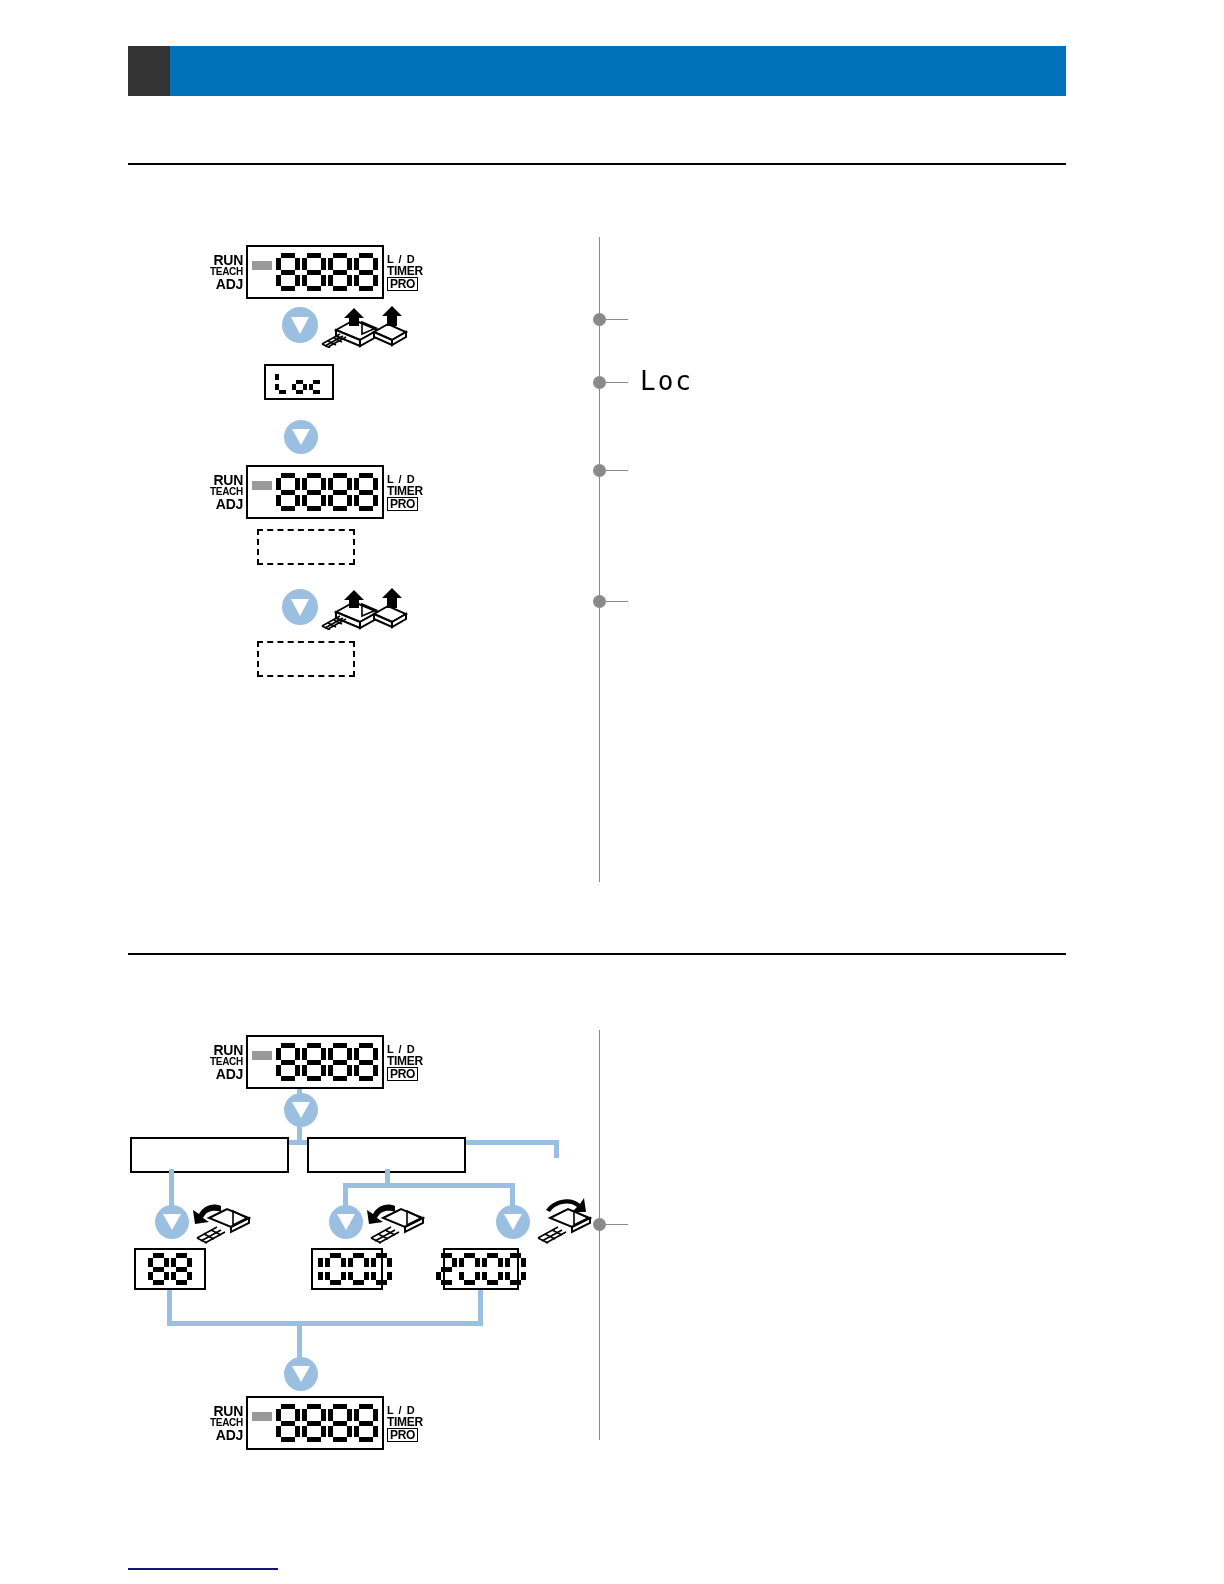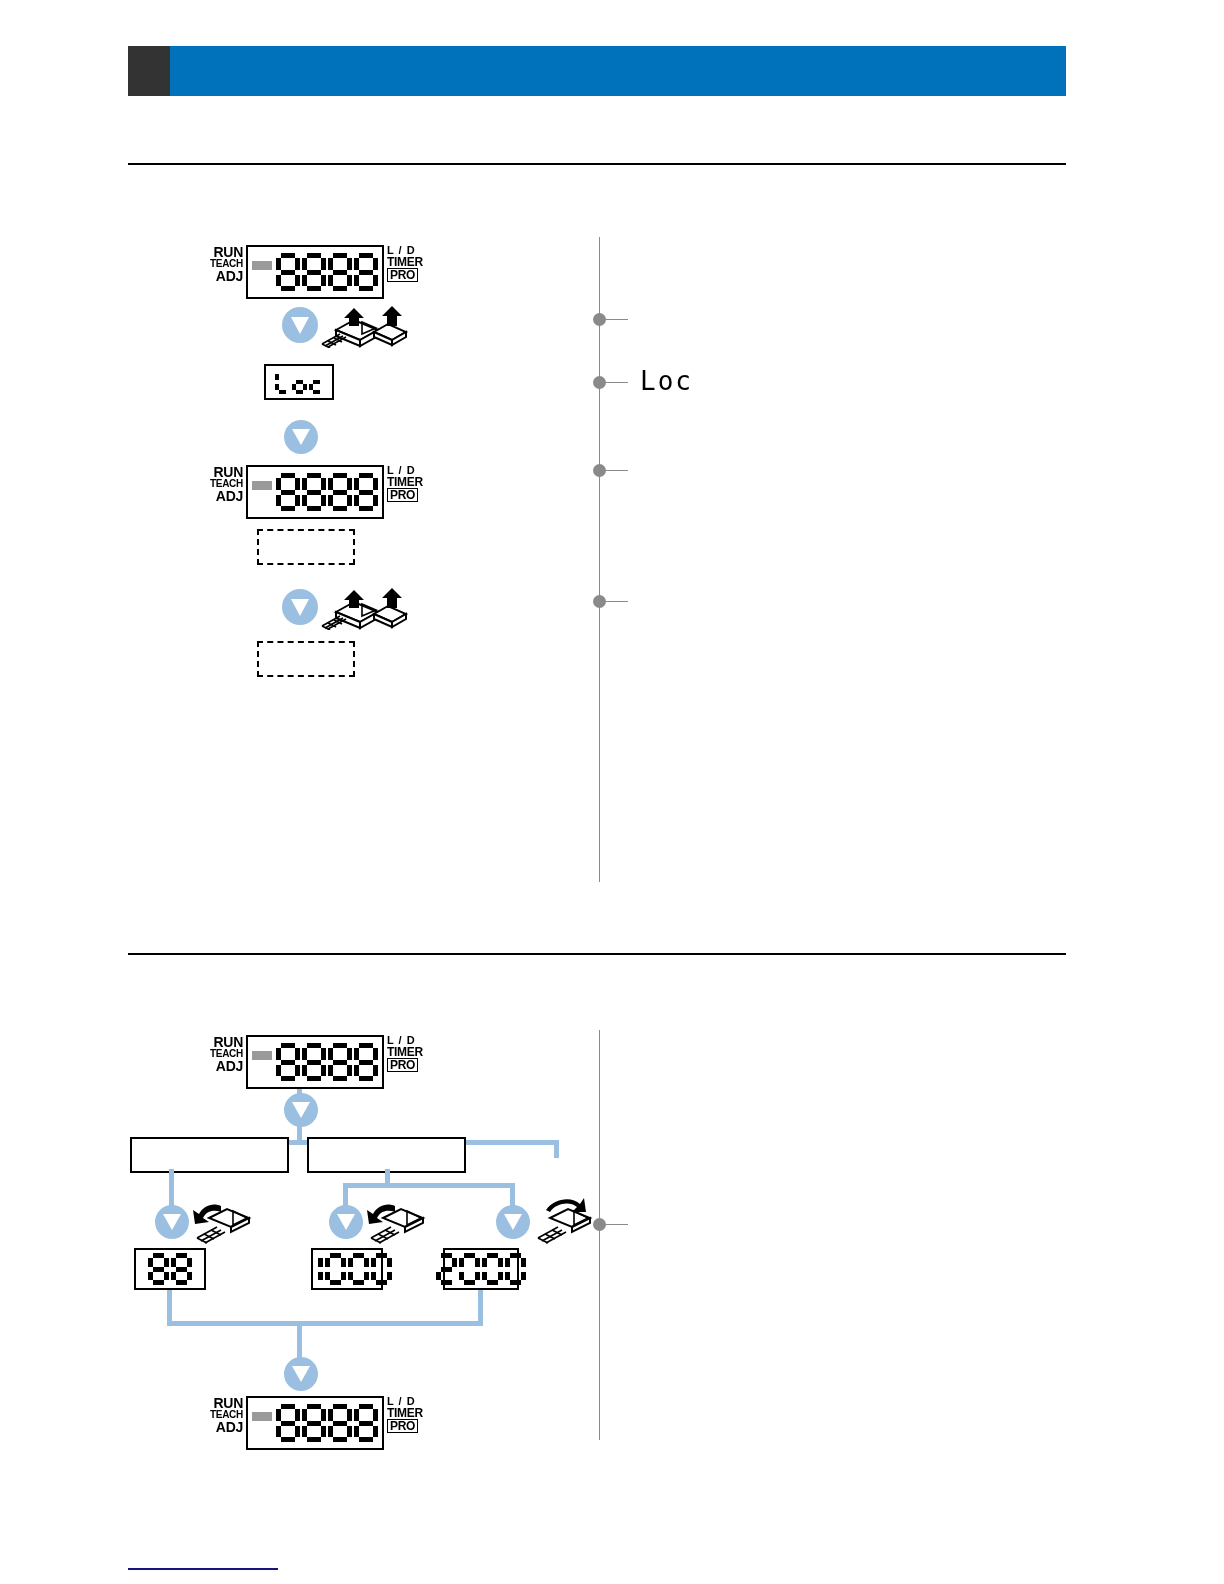--- a/index.html
+++ b/index.html
@@ -16,21 +16,21 @@
   #rule-top{top:163px;}
   #rule-mid{top:953px;}
   #footer-rule{left:128px;top:1568px;width:150px;height:0;border-top:2px solid #16167a;}
 
   
   .timeline{width:0;border-left:1.5px solid #8a8a8a;}
   .tl-dot{width:13px;height:13px;border-radius:50%;background:#8a8a8a;}
   .tl-stub{height:0;border-top:1.5px solid #8a8a8a;width:22px;}
 
   
-  .lcd-panel{display:flex;align-items:flex-start;}
+  .lcd-panel{display:flex;align-items:center;}
   .lcd-left-labels{display:flex;flex-direction:column;justify-content:center;
       align-items:flex-end;padding-right:3px;line-height:1.0;}
   .lcd-left-labels span{display:block;font-weight:bold;letter-spacing:-0.3px;}
   .lcd-run{font-size:14px;}
   .lcd-teach{font-size:10px;}
   .lcd-adj{font-size:14px;}
   .lcd-screen{border:2px solid #000;background:#fff;position:relative;
       display:flex;align-items:center;padding:2px 4px;box-sizing:border-box;}
   .lcd-blk{width:20px;height:9px;background:#9a9a9a;margin-right:4px;margin-bottom:14px;}
   .lcd-right-labels{display:flex;flex-direction:column;justify-content:center;

